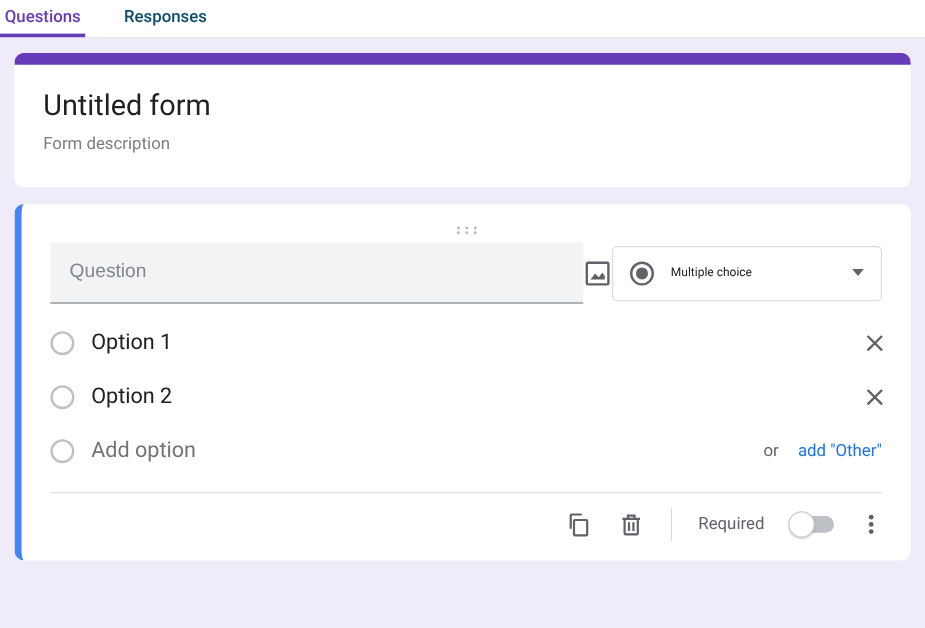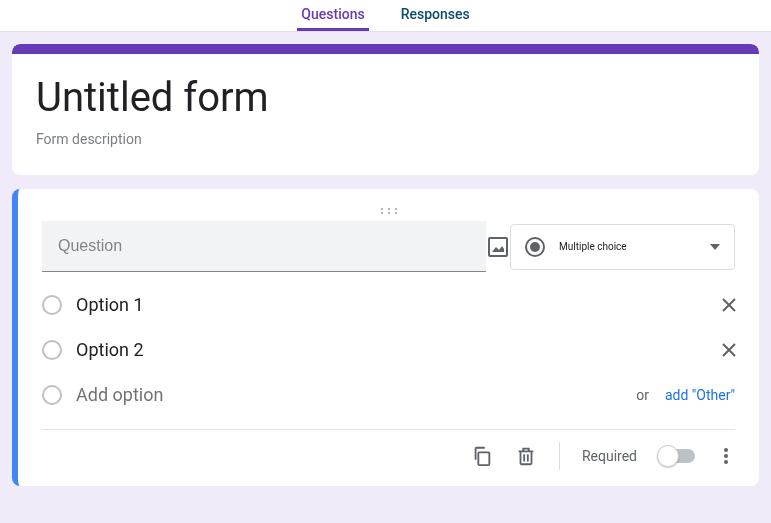--- a/index.html
+++ b/index.html
@@ -1,27 +1,27 @@
 <!DOCTYPE html>
 <html><head>
   <meta charset="utf-8">
   <style>
     * { box-sizing: border-box; margin: 0; padding: 0; }
     body { font-family: Roboto, Arial, sans-serif; background: #f0ebf8; width: 771px; height: 523px; overflow: hidden; }
 
-    .tabs { background: #fff; display: flex; justify-content: center; gap: 28px; height: 32px; border-bottom: 1px solid #e0e0e0; }
+    .tabs { background: #fff; display: flex; justify-content: flex-start; gap: 28px; height: 32px; border-bottom: 1px solid #e0e0e0; }
     .tab { font-size: 14px; font-weight: 500; color: #0c4a6e; padding: 6px 4px; cursor: pointer; border-bottom: 3px solid transparent; }
     .tab.active { color: #673ab7; border-bottom: 3px solid #673ab7; }
 
     .container { padding: 12px; }
 
     .card { background: #fff; border-radius: 8px; margin-bottom: 14px; position: relative; overflow: hidden; }
     .header-card { padding: 22px 24px 28px; }
     .header-top { position: absolute; top: 0; left: 0; right: 0; height: 10px; background: #673ab7; border-radius: 8px 8px 0 0; }
-    .form-title { font-size: 40px; color: #202124; margin-top: 8px; margin-bottom: 10px; font-weight: 400; }
+    .form-title { font-size: 24px; color: #202124; margin-top: 8px; margin-bottom: 10px; font-weight: 400; }
     .form-desc { font-size: 14px; color: #7a7e82; }
 
     .question-card { padding: 18px 24px 10px; border-left: 6px solid #4285f4; }
     .drag { display: flex; justify-content: center; margin-bottom: 6px; }
     .drag svg { opacity: 0.45; }
 
     .qrow { display: flex; align-items: center; margin-bottom: 22px; }
     .question-input { flex: 1; background: #f1f3f4; border: none; border-bottom: 1px solid #80868b; font-size: 16px; padding: 16px; color: #202124; outline: none; }
     .question-input::placeholder { color: #80868b; }
 

